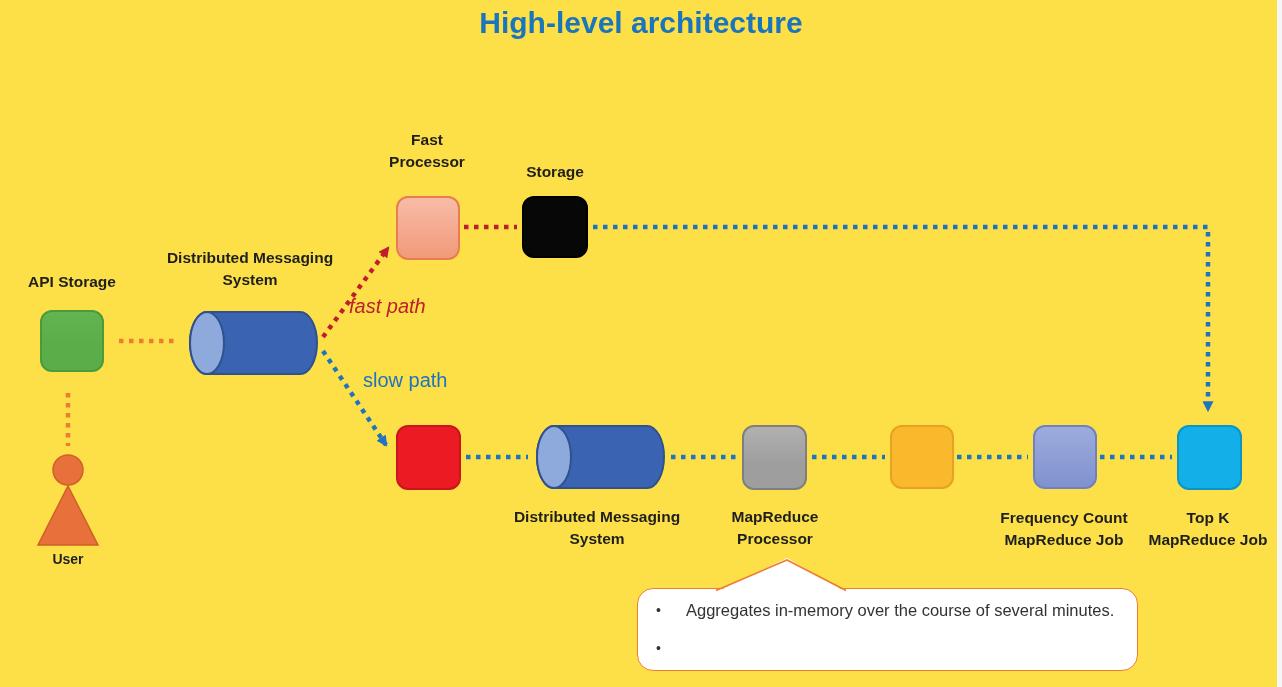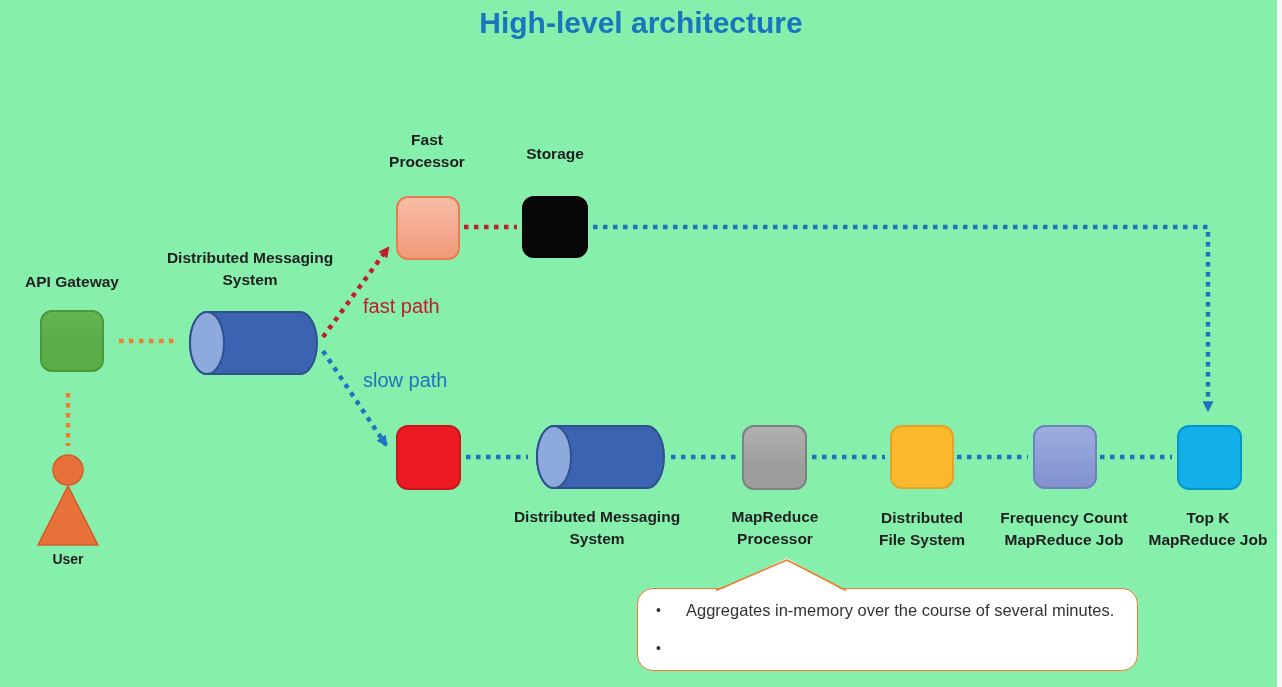--- a/index.html
+++ b/index.html
@@ -1,17 +1,17 @@
 <!DOCTYPE html>
 <html style="--title: #1B75BC; --label: #1F1F1F; --orange-connector: #ED7D31; --fast-path: #BE1E2D; --slow-path: #2073BE; --green-fill: #5BAD49; --green-border: #4C9A3C; --cyl-body: #3A63B1; --cyl-cap: #8EA9DC; --cyl-border: #2F528F; --salmon-fill: #F4A78D; --salmon-border: #E97C50; --black-fill: #070707; --red-fill: #EC1B23; --red-border: #C8161D; --gray-fill: #9E9E9E; --gray-border: #7F7F7F; --yellow-fill: #FAB92C; --yellow-border: #E5A224; --periwinkle-fill: #8E9FD6; --periwinkle-border: #6E81C0; --cyan-fill: #12AFE8; --cyan-border: #0A95C9; --user-fill: #E8713B; --user-border: #D05F2A; --callout-border: #ED7D31; --callout-text: #333333;"><head>
 <meta charset="utf-8">
 <style>
   html,body{margin:0;padding:0;background:#fff;}
   .page{
-    position:relative;width:1282px;height:687px;background:#86efac;overflow:hidden;
+    position:relative;width:1282px;height:687px;background:#fde047;overflow:hidden;
     font-family:"Liberation Sans", sans-serif;
   }
   .page-edge{position:absolute;left:1277px;top:0;width:5px;height:687px;background:#f6f6f6;}
   .title{
     position:absolute;left:0;top:6px;width:100%;text-align:center;
     font-size:30px;font-weight:bold;color:var(--title);letter-spacing:0px;
   }
   .node-label{
     position:absolute;text-align:center;font-weight:bold;color:var(--label);
     font-size:15.5px;line-height:22px;
@@ -41,42 +41,42 @@
   .overlay{position:absolute;left:0;top:0;width:1282px;height:687px;pointer-events:none;}
   .user-label{font-size:14px;}
 </style>
 </head>
 <body>
 
 <div class="page">
 
   <div class="title">High-level architecture</div>
 
-  <div class="node-label" style="left:6px;top:271px;width:132px;">API Gateway</div>
+  <div class="node-label" style="left:6px;top:271px;width:132px;">API Storage</div>
   <div class="node-label" style="left:155px;top:247px;width:190px;">
     <span>Distributed Messaging</span>
     <span>System</span>
   </div>
   <div class="node-label" style="left:367px;top:129px;width:120px;">
     <span>Fast</span>
     <span>Processor</span>
   </div>
-  <div class="node-label" style="left:495px;top:143px;width:120px;">Storage</div>
+  <div class="node-label" style="left:495px;top:161px;width:120px;">Storage</div>
 
   <div class="sq sq-green" style="left:40px;top:310px;width:64px;height:62px;"></div>
 
   <svg class="cyl" style="left:185px;top:310px;" width="135" height="66" viewBox="0 0 135 66">
     <path d="M22,2 L115,2 A17,31 0 0 1 115,64 L22,64 A17,31 0 0 1 22,2 Z" style="fill:var(--cyl-body);stroke:var(--cyl-border);stroke-width:2"></path>
     <ellipse cx="22" cy="33" rx="17" ry="31" style="fill:var(--cyl-cap);stroke:var(--cyl-border);stroke-width:2"></ellipse>
   </svg>
 
   <div class="sq sq-salmon" style="left:396px;top:196px;width:64px;height:64px;"></div>
   <div class="sq sq-black" style="left:522px;top:196px;width:66px;height:62px;"></div>
 
-  <div class="path-label fast" style="left:363px;top:295px;">fast path</div>
+  <div class="path-label fast" style="left:349px;top:295px;font-style:italic;">fast path</div>
   <div class="path-label slow" style="left:363px;top:369px;">slow path</div>
 
   <svg class="cyl" style="left:33px;top:453px;" width="70" height="95" viewBox="0 0 70 95">
     <circle cx="35" cy="17" r="15" style="fill:var(--user-fill);stroke:var(--user-border);stroke-width:1.5"></circle>
     <path d="M35,33 L65,92 L5,92 Z" style="fill:var(--user-fill);stroke:var(--user-border);stroke-width:1.5"></path>
   </svg>
   <div class="node-label user-label" style="left:28px;top:548px;width:80px;">User</div>
 
   <div class="sq sq-red" style="left:396px;top:425px;width:65px;height:65px;"></div>
 
@@ -90,24 +90,20 @@
   <div class="sq sq-periwinkle" style="left:1033px;top:425px;width:64px;height:64px;"></div>
   <div class="sq sq-cyan" style="left:1177px;top:425px;width:65px;height:65px;"></div>
 
   <div class="node-label" style="left:502px;top:506px;width:190px;">
     <span>Distributed Messaging</span>
     <span>System</span>
   </div>
   <div class="node-label" style="left:715px;top:506px;width:120px;">
     <span>MapReduce</span>
     <span>Processor</span>
-  </div>
-  <div class="node-label" style="left:862px;top:507px;width:120px;">
-    <span>Distributed</span>
-    <span>File System</span>
   </div>
   <div class="node-label" style="left:984px;top:507px;width:160px;">
     <span>Frequency Count</span>
     <span>MapReduce Job</span>
   </div>
   <div class="node-label" style="left:1128px;top:507px;width:160px;">
     <span>Top K</span>
     <span>MapReduce Job</span>
   </div>
 

